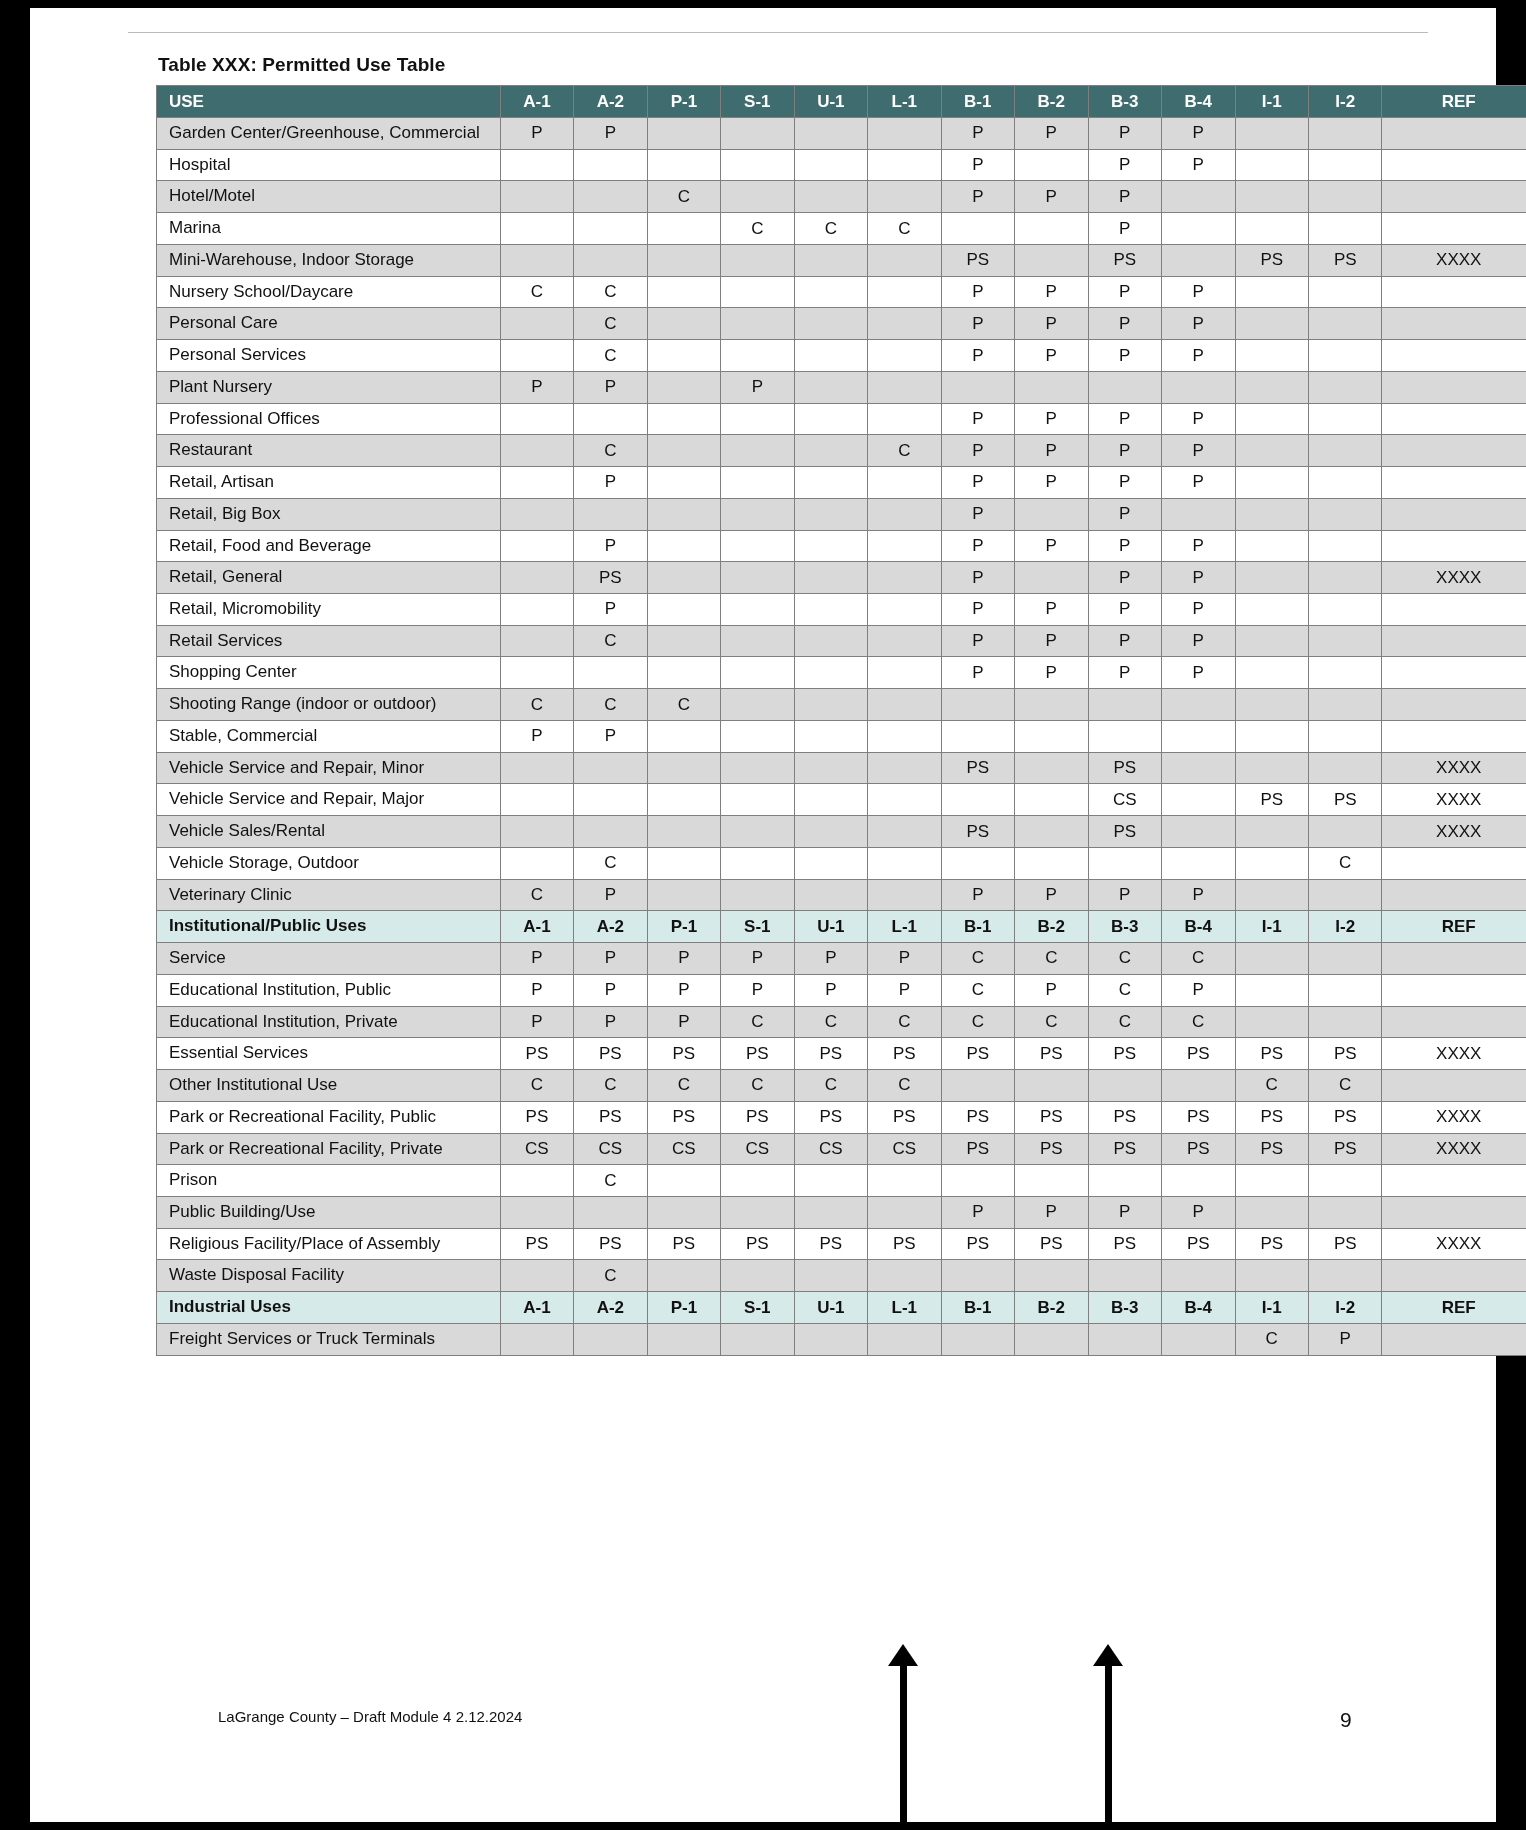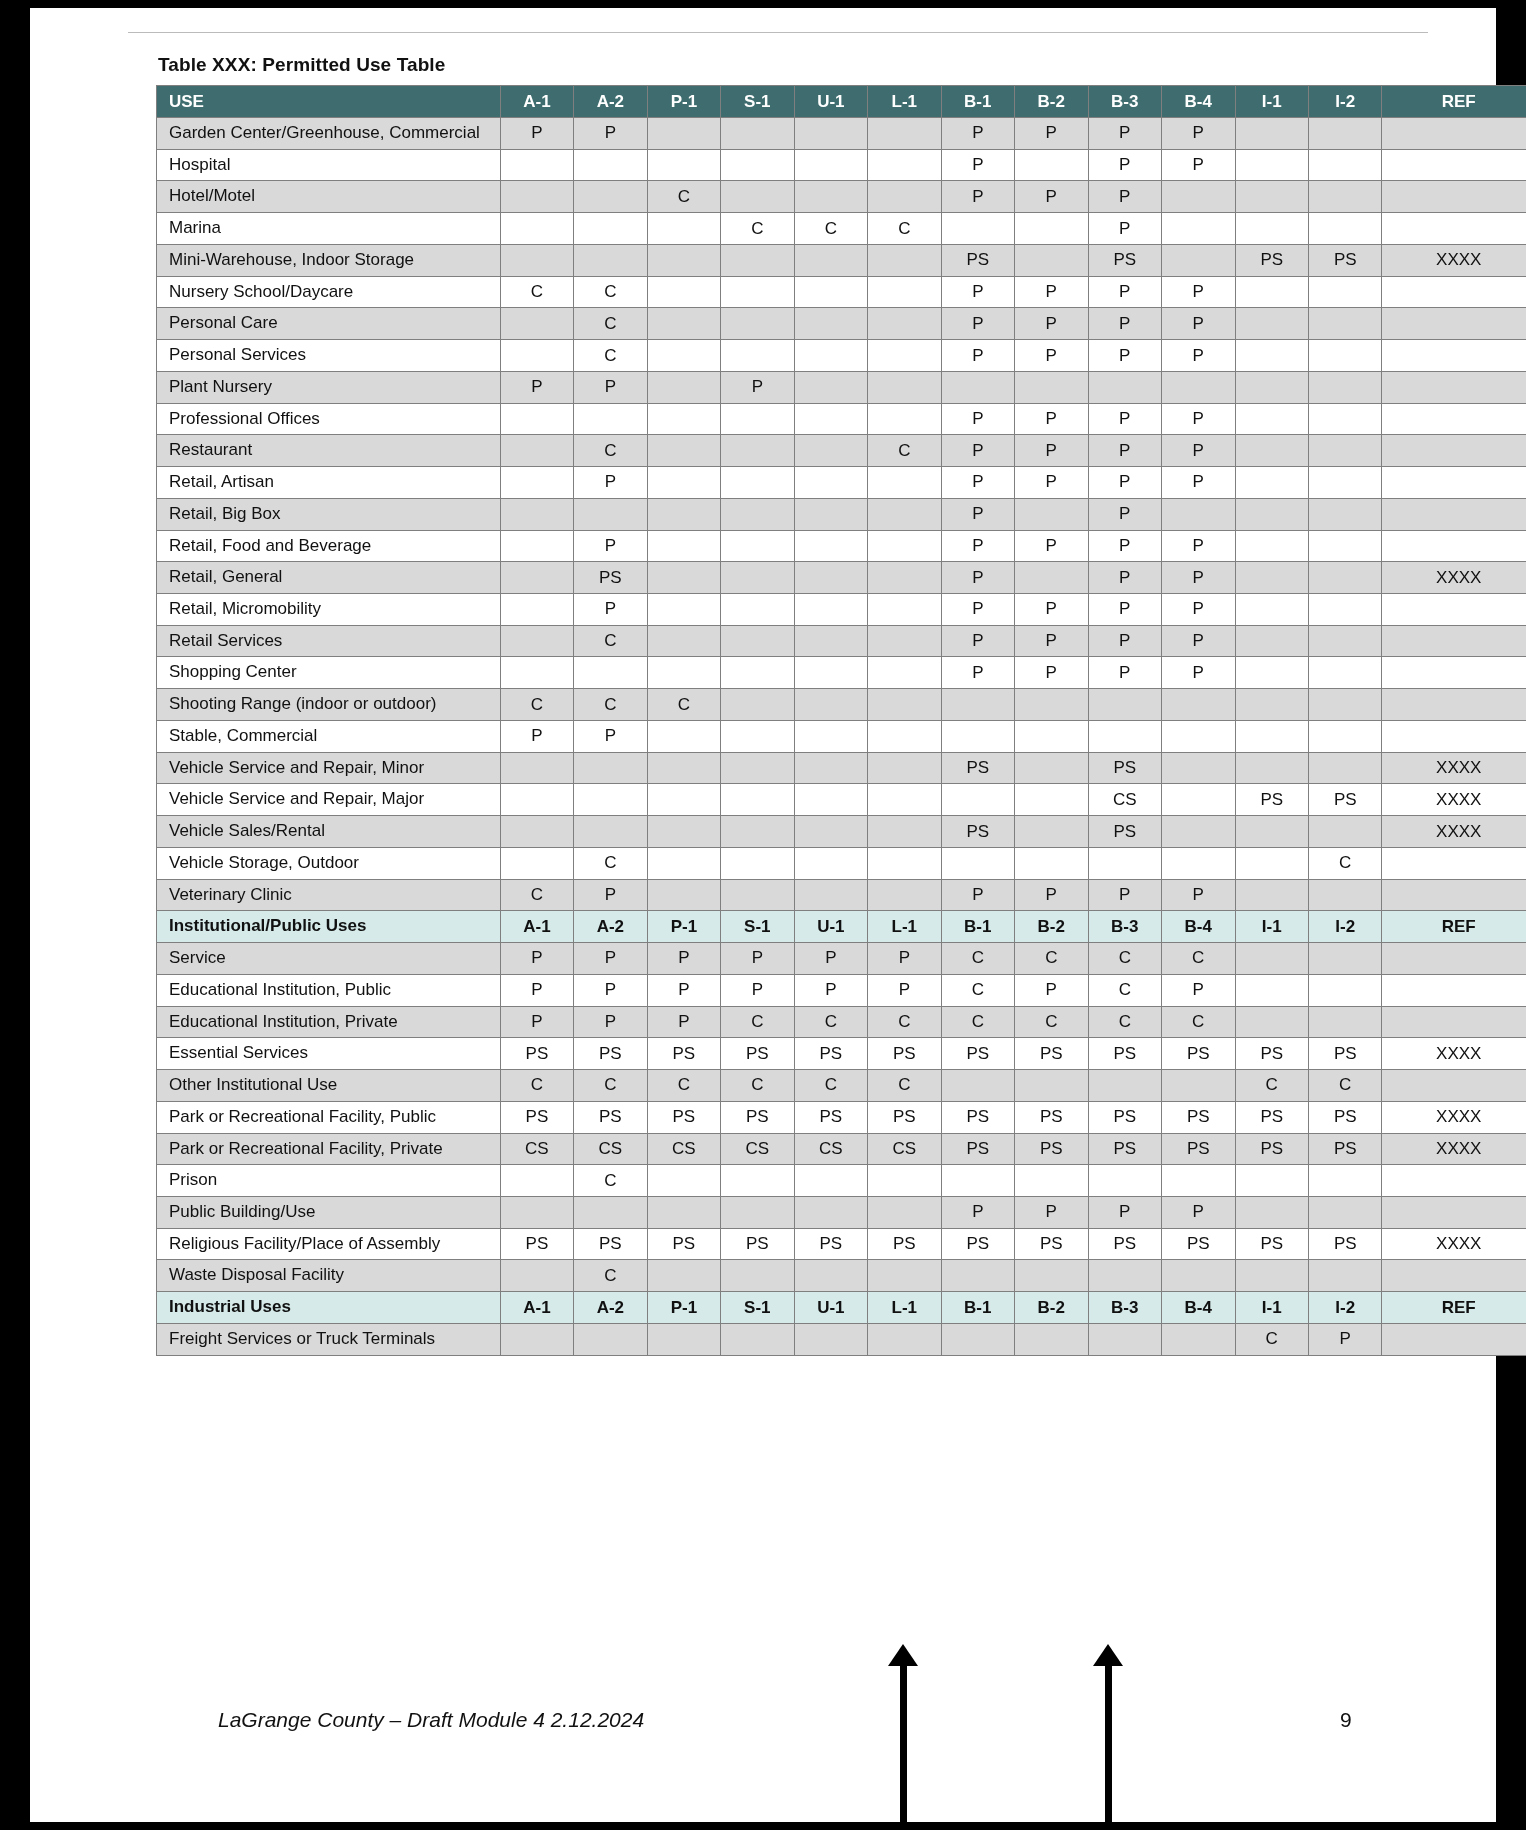--- a/index.html
+++ b/index.html
@@ -98,23 +98,22 @@
   .footer {
     position: absolute;
     left: 0;
     top: 1700px;
     width: 1466px;
   }
   .footer-text {
     position: absolute;
     left: 188px;
     top: 0;
-    font-size: 21px;
+    font-size: 15px;
     color: #111111;
-    font-style: italic;
   }
   .footer-page {
     position: absolute;
     left: 1310px;
     top: 0;
     font-size: 21px;
     color: #111111;
   }
   .arrow {
     position: absolute;

